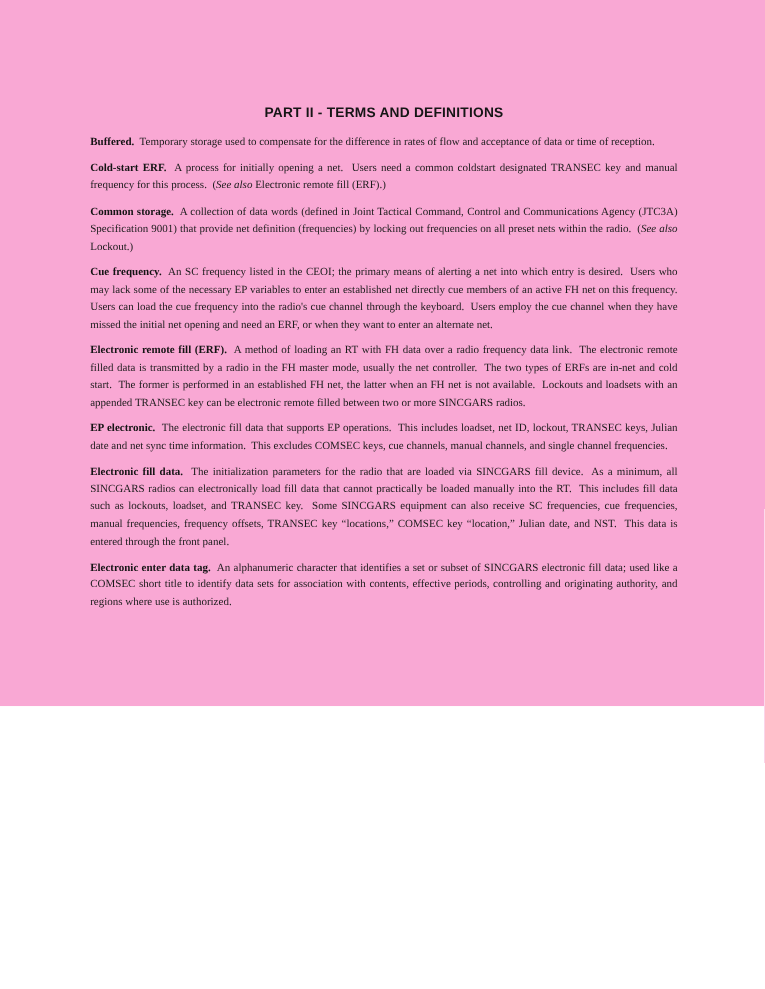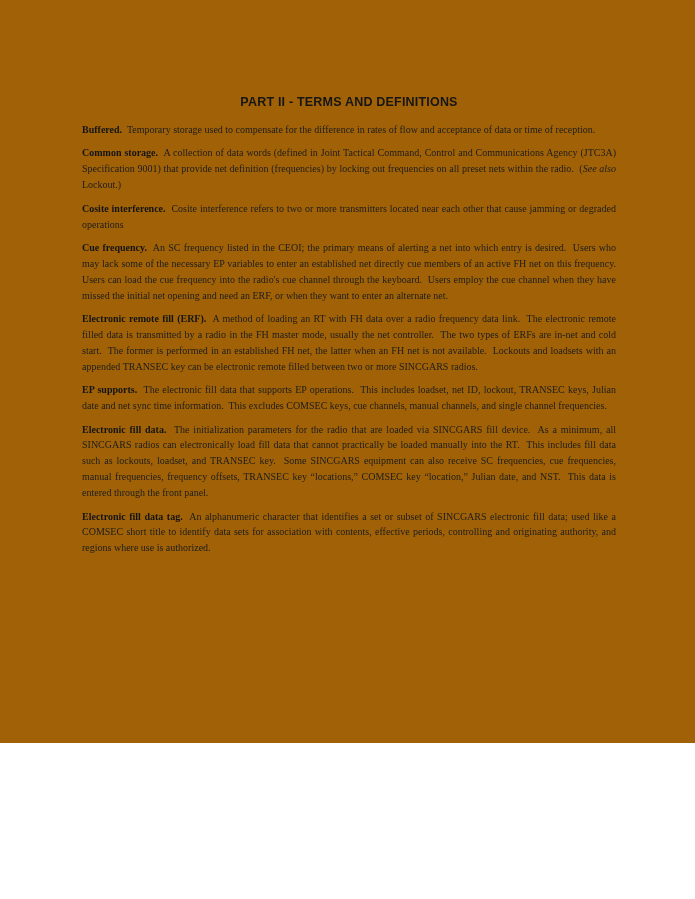--- a/index.html
+++ b/index.html
@@ -3,22 +3,22 @@
 <meta charset="utf-8">
 <style>
   html, body {
     margin: 0;
     padding: 0;
     background: #ffffff;
   }
   .page {
     position: relative;
     width: 695px;
-    height: 743px;
-    background: #a16207;
+    height: 642px;
+    background: #f9a8d4;
     overflow: hidden;
     color: #1c1c1c;
   }
   .content {
     position: absolute;
     left: 82px;
     top: 95px;
     width: 534px;
   }
   .heading {
@@ -57,23 +57,23 @@
   }
 </style>
 </head>
 <body>
 
 <div class="page">
   <div class="content">
     <h1 class="heading">PART II - TERMS AND DEFINITIONS</h1>
     <div id="glossary-entries">
         <p class="entry"><span class="term">Buffered.</span>  Temporary storage used to compensate for the difference in rates of flow and acceptance of data or time of reception.</p>
+        <p class="entry"><span class="term">Cold-start ERF.</span>  A process for initially opening a net.  Users need a common coldstart designated TRANSEC key and manual frequency for this process.  (<span class="see-also-label">See also</span> Electronic remote fill (ERF).)</p>
         <p class="entry"><span class="term">Common storage.</span>  A collection of data words (defined in Joint Tactical Command, Control and Communications Agency (JTC3A) Specification 9001) that provide net definition (frequencies) by locking out frequencies on all preset nets within the radio.  (<span class="see-also-label">See also</span> Lockout.)</p>
-        <p class="entry"><span class="term">Cosite interference.</span>  Cosite interference refers to two or more transmitters located near each other that cause jamming or degraded operations</p>
         <p class="entry"><span class="term">Cue frequency.</span>  An SC frequency listed in the CEOI; the primary means of alerting a net into which entry is desired.  Users who may lack some of the necessary EP variables to enter an established net directly cue members of an active FH net on this frequency.  Users can load the cue frequency into the radio's cue channel through the keyboard.  Users employ the cue channel when they have missed the initial net opening and need an ERF, or when they want to enter an alternate net.</p>
         <p class="entry"><span class="term">Electronic remote fill (ERF).</span>  A method of loading an RT with FH data over a radio frequency data link.  The electronic remote filled data is transmitted by a radio in the FH master mode, usually the net controller.  The two types of ERFs are in-net and cold start.  The former is performed in an established FH net, the latter when an FH net is not available.  Lockouts and loadsets with an appended TRANSEC key can be electronic remote filled between two or more SINCGARS radios.</p>
-        <p class="entry"><span class="term">EP supports.</span>  The electronic fill data that supports EP operations.  This includes loadset, net ID, lockout, TRANSEC keys, Julian date and net sync time information.  This excludes COMSEC keys, cue channels, manual channels, and single channel frequencies.</p>
+        <p class="entry"><span class="term">EP electronic.</span>  The electronic fill data that supports EP operations.  This includes loadset, net ID, lockout, TRANSEC keys, Julian date and net sync time information.  This excludes COMSEC keys, cue channels, manual channels, and single channel frequencies.</p>
         <p class="entry"><span class="term">Electronic fill data.</span>  The initialization parameters for the radio that are loaded via SINCGARS fill device.  As a minimum, all SINCGARS radios can electronically load fill data that cannot practically be loaded manually into the RT.  This includes fill data such as lockouts, loadset, and TRANSEC key.  Some SINCGARS equipment can also receive SC frequencies, cue frequencies, manual frequencies, frequency offsets, TRANSEC key “locations,” COMSEC key “location,” Julian date, and NST.  This data is entered through the front panel.</p>
-        <p class="entry"><span class="term">Electronic fill data tag.</span>  An alphanumeric character that identifies a set or subset of SINCGARS electronic fill data; used like a COMSEC short title to identify data sets for association with contents, effective periods, controlling and originating authority, and regions where use is authorized.</p>
+        <p class="entry"><span class="term">Electronic enter data tag.</span>  An alphanumeric character that identifies a set or subset of SINCGARS electronic fill data; used like a COMSEC short title to identify data sets for association with contents, effective periods, controlling and originating authority, and regions where use is authorized.</p>
       </div>
   </div>
   <div class="footer">Glossary-13</div>
 </div>
 
 </body></html>

